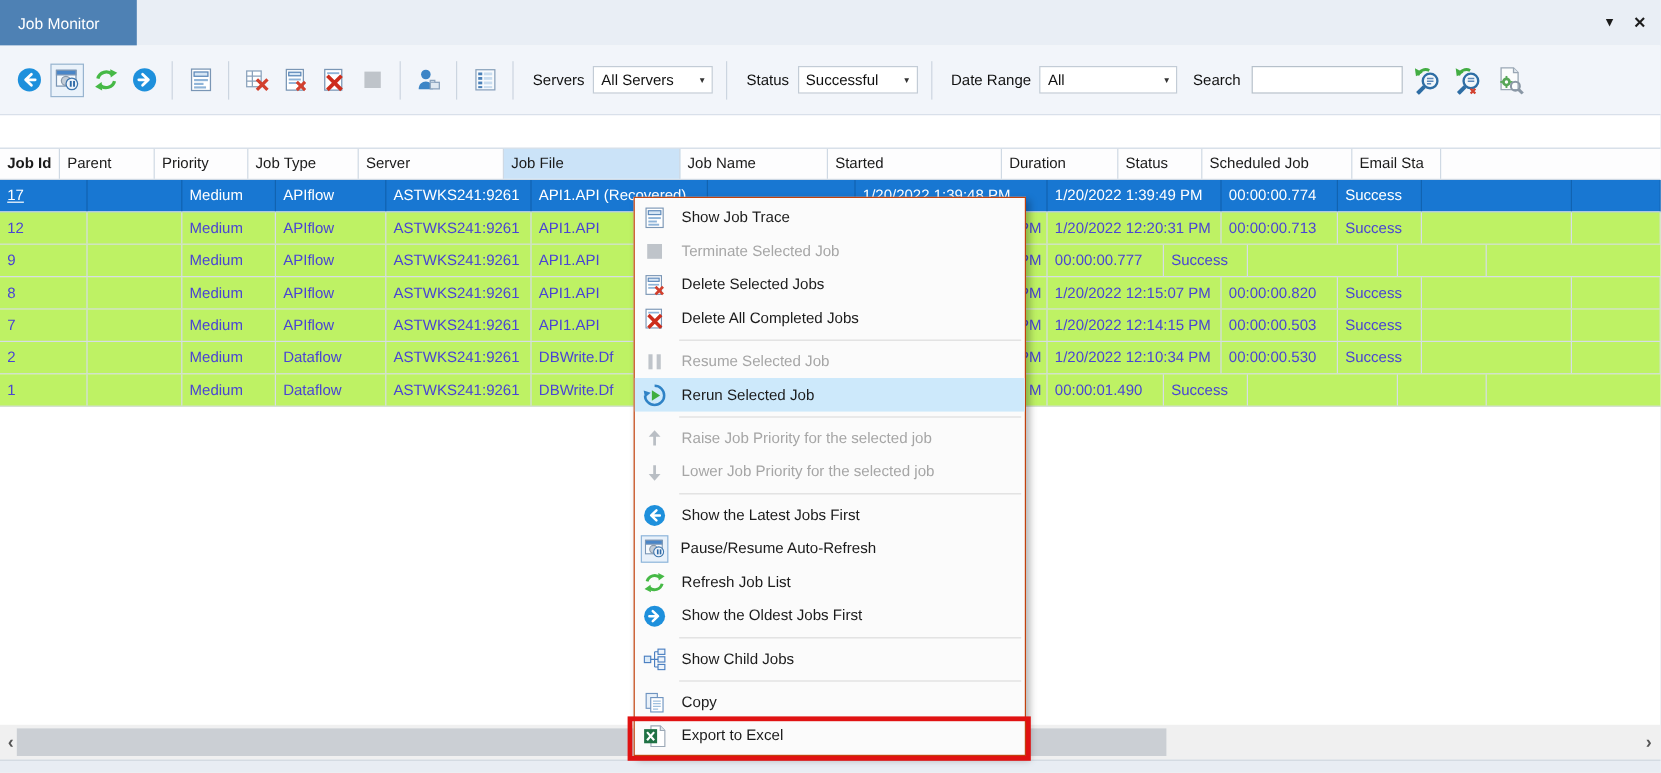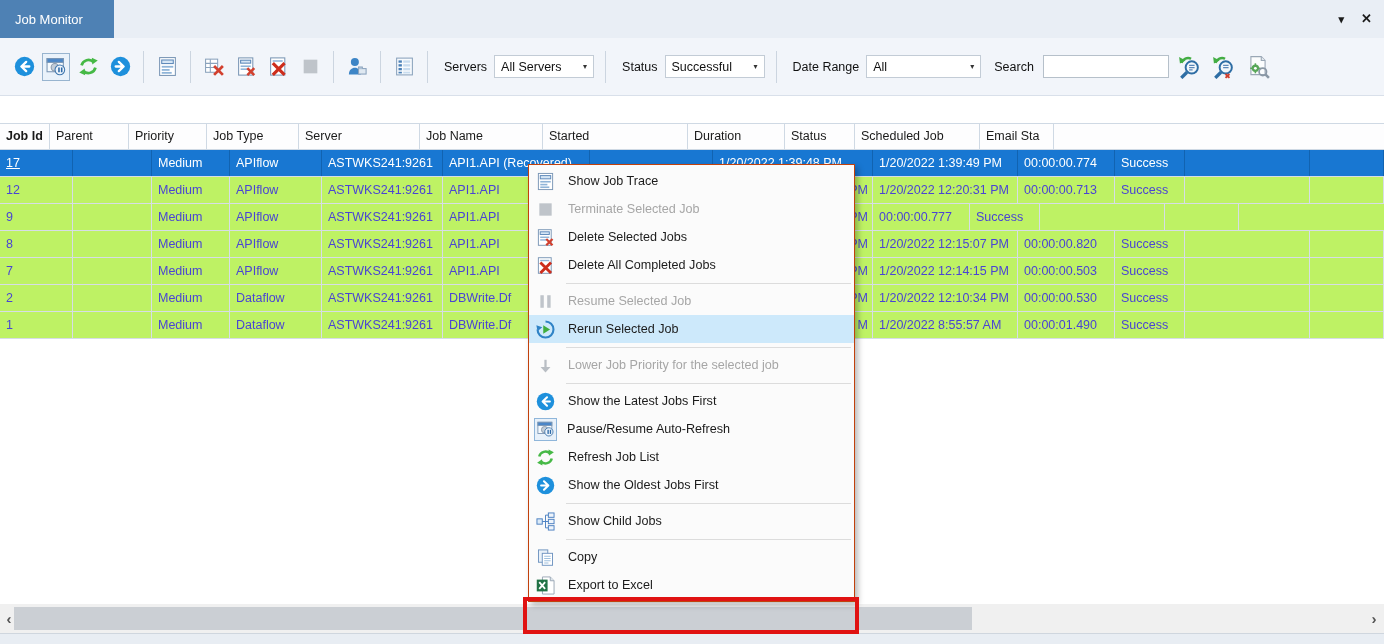--- a/index.html
+++ b/index.html
@@ -309,20 +309,23 @@
         </div>
         <div class="hcell" style="width: 78px;">
           <span>Priority</span>
         </div>
         <div class="hcell" style="width: 92px;">
           <span>Job Type</span>
         </div>
         <div class="hcell" style="width: 121px;">
           <span>Server</span>
         </div>
+        <div class="hcell hl" style="width: 147px;">
+          <span>Job File</span>
+        </div>
         <div class="hcell" style="width: 123px;">
           <span>Job Name</span>
         </div>
         <div class="hcell" style="width: 145px;">
           <span>Started</span>
         </div>
         <div class="hcell" style="width: 97px;">
           <span>Duration</span>
         </div>
         <div class="hcell" style="width: 70px;">
@@ -427,21 +430,20 @@
         </div>
         <div class="trow">
           <div class="cell" style="width: 73px;">1</div>
           <div class="cell" style="width: 79px;"></div>
           <div class="cell" style="width: 78px;">Medium</div>
           <div class="cell" style="width: 92px;">Dataflow</div>
           <div class="cell" style="width: 121px;">ASTWKS241:9261</div>
           <div class="cell" style="width: 147px;">DBWrite.Df</div>
           <div class="cell" style="width: 123px;"></div>
           <div class="cell ar" style="width: 160px;">M</div>
-          <div class="cell" style="width: 145px;">1/20/2022 8:55:57 AM</div>
           <div class="cell" style="width: 97px;">00:00:01.490</div>
           <div class="cell" style="width: 70px;">Success</div>
           <div class="cell" style="width: 125px;"></div>
           <div class="cell" style="width: 74px;"></div>
         </div>
       </div>
   </div>
 
   <div class="hscroll">
     <span class="sb-arrow left">‹</span>
@@ -508,20 +510,29 @@
         <span class="icn">
           <svg viewBox="0 0 20 20">
             <path d="M10 1.6A8.4 8.4 0 1 1 1.6 10" fill="none" stroke="#2f83c6" stroke-width="2.2"></path>
             <polygon points="0.4,5.6 1.6,11.8 6.6,7.6" fill="#2f83c6"></polygon>
             <polygon points="7.6,5.4 14.8,10 7.6,14.6" fill="#3fae3f"></polygon>
           </svg>
         </span>
         <span class="mlabel">Rerun Selected Job</span>
       </div>
       <div class="msep"></div>
+      <div class="mitem disabled">
+        <span class="icn">
+          <svg viewBox="0 0 20 20">
+            <path d="M10 16V6" stroke="#b9bec4" stroke-width="2.4" fill="none"></path>
+            <polygon points="4.8,8.4 10,2.6 15.2,8.4" fill="#b9bec4"></polygon>
+          </svg>
+        </span>
+        <span class="mlabel">Raise Job Priority for the selected job</span>
+      </div>
       <div class="mitem disabled">
         <span class="icn">
           <svg viewBox="0 0 20 20">
             <path d="M10 4v10" stroke="#b9bec4" stroke-width="2.4" fill="none"></path>
             <polygon points="4.8,11.6 10,17.4 15.2,11.6" fill="#b9bec4"></polygon>
           </svg>
         </span>
         <span class="mlabel">Lower Job Priority for the selected job</span>
       </div>
       <div class="msep"></div>

